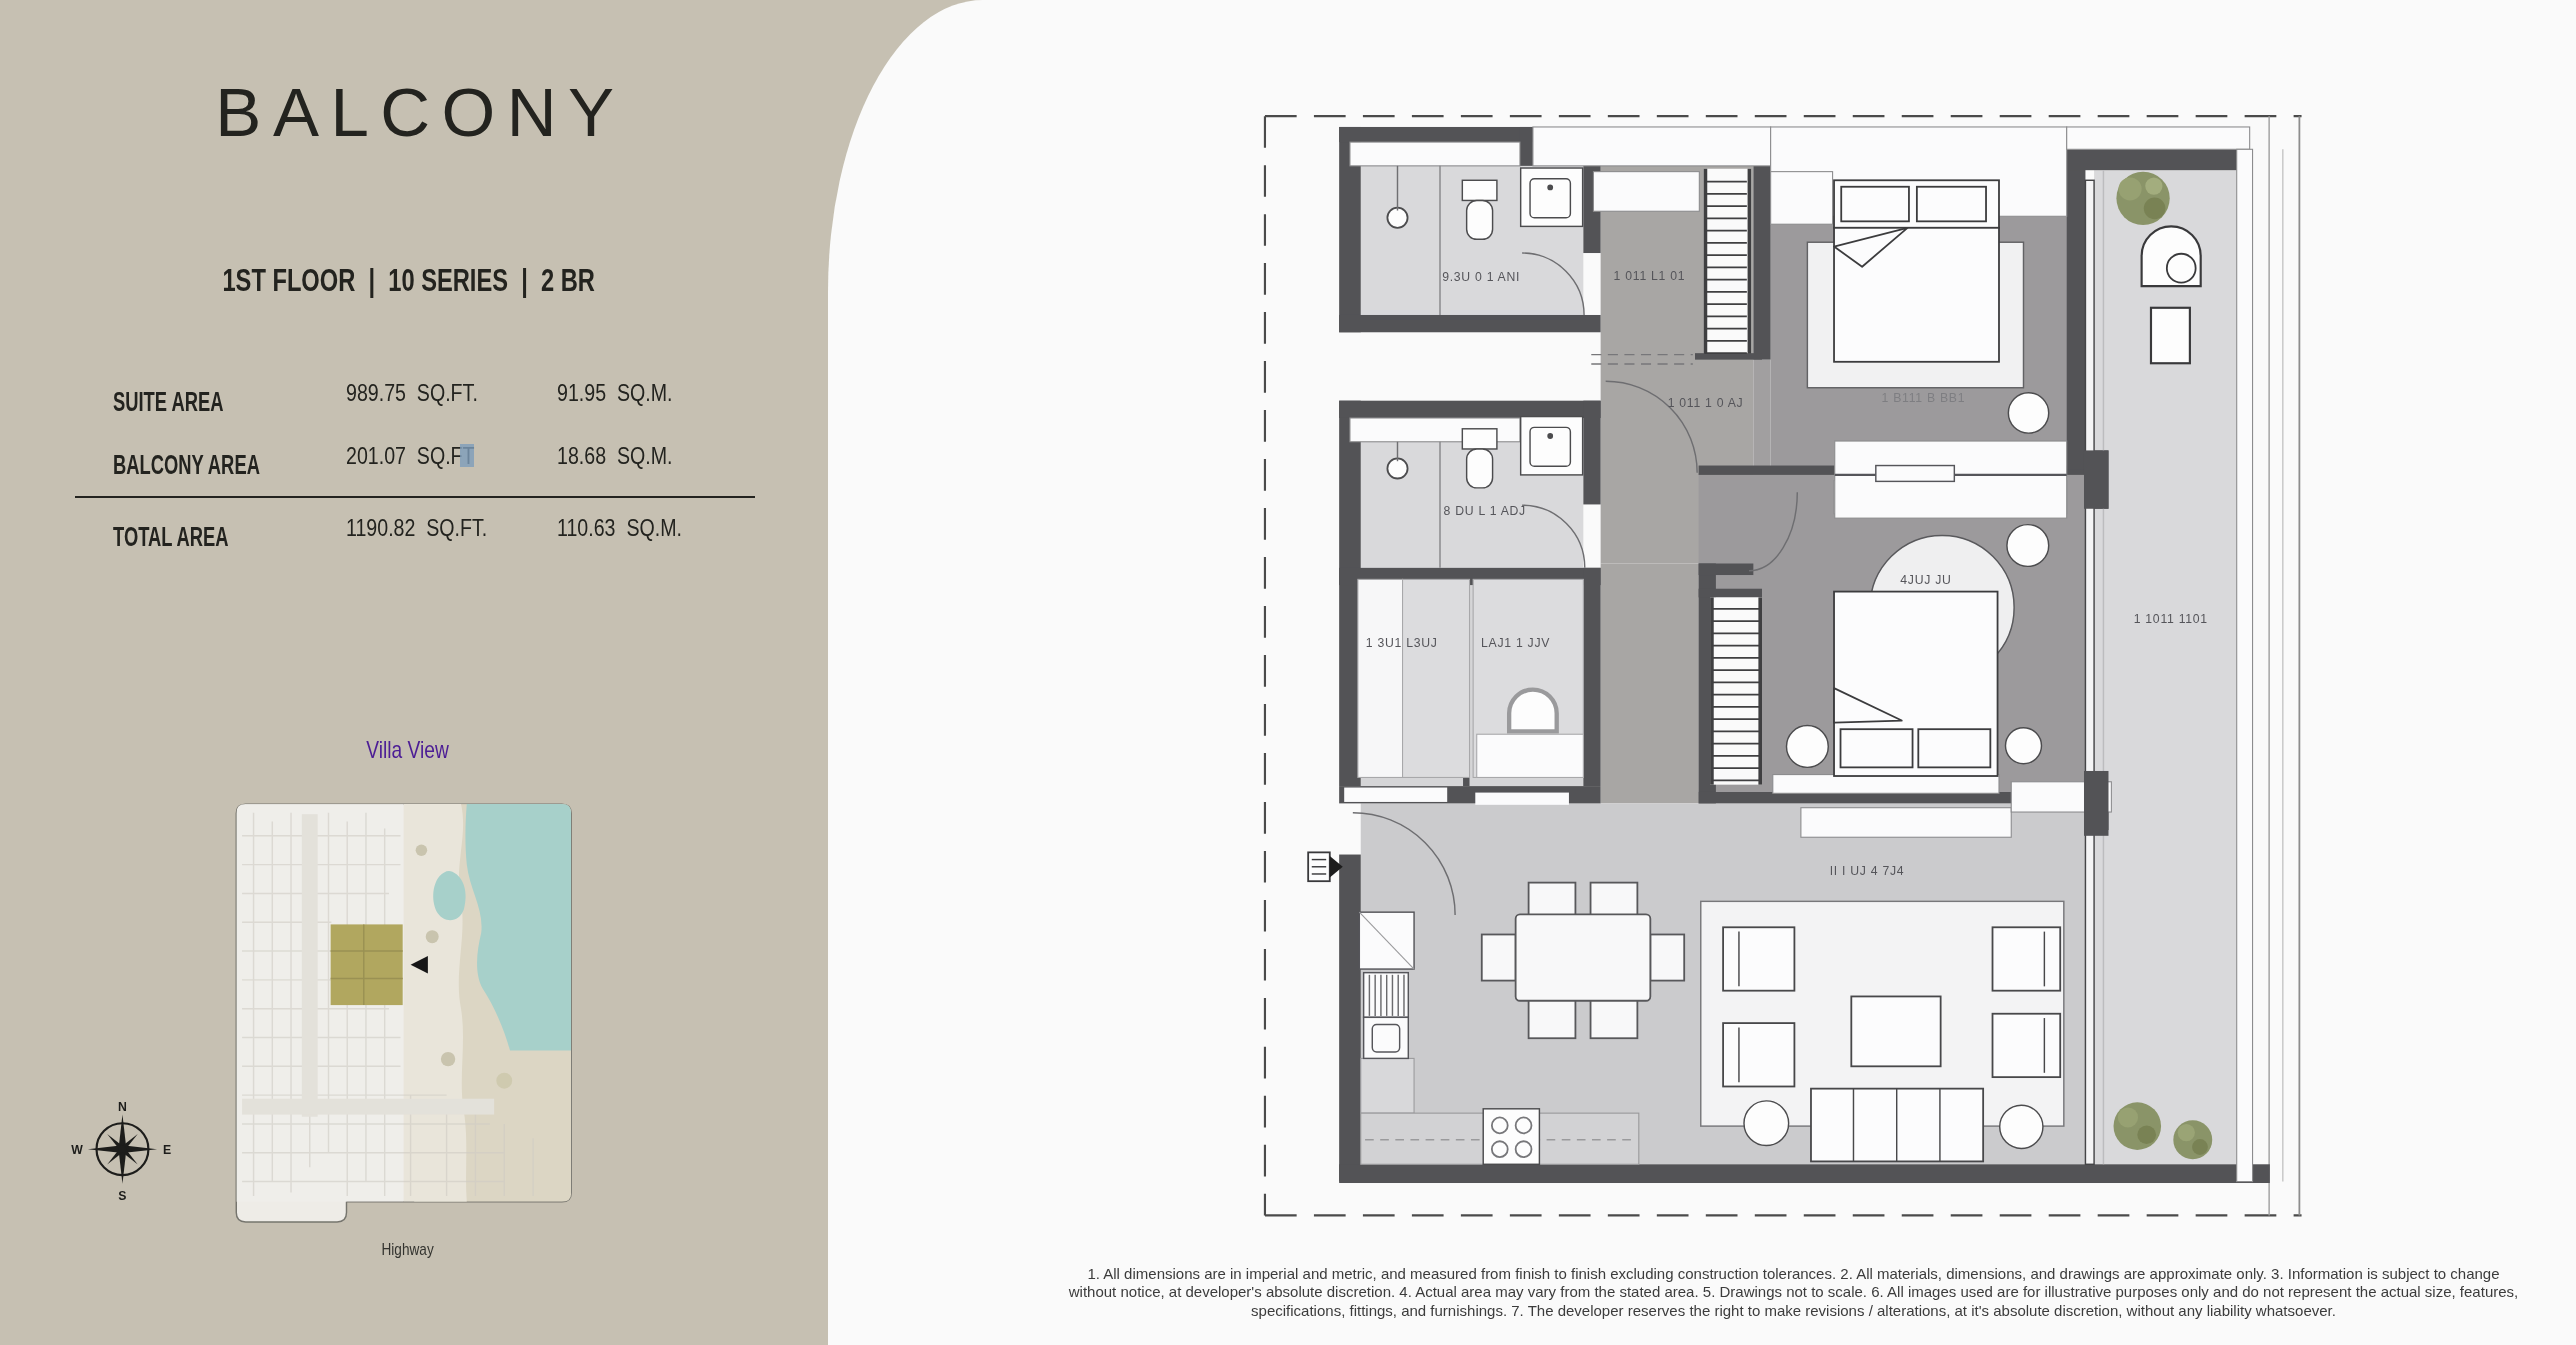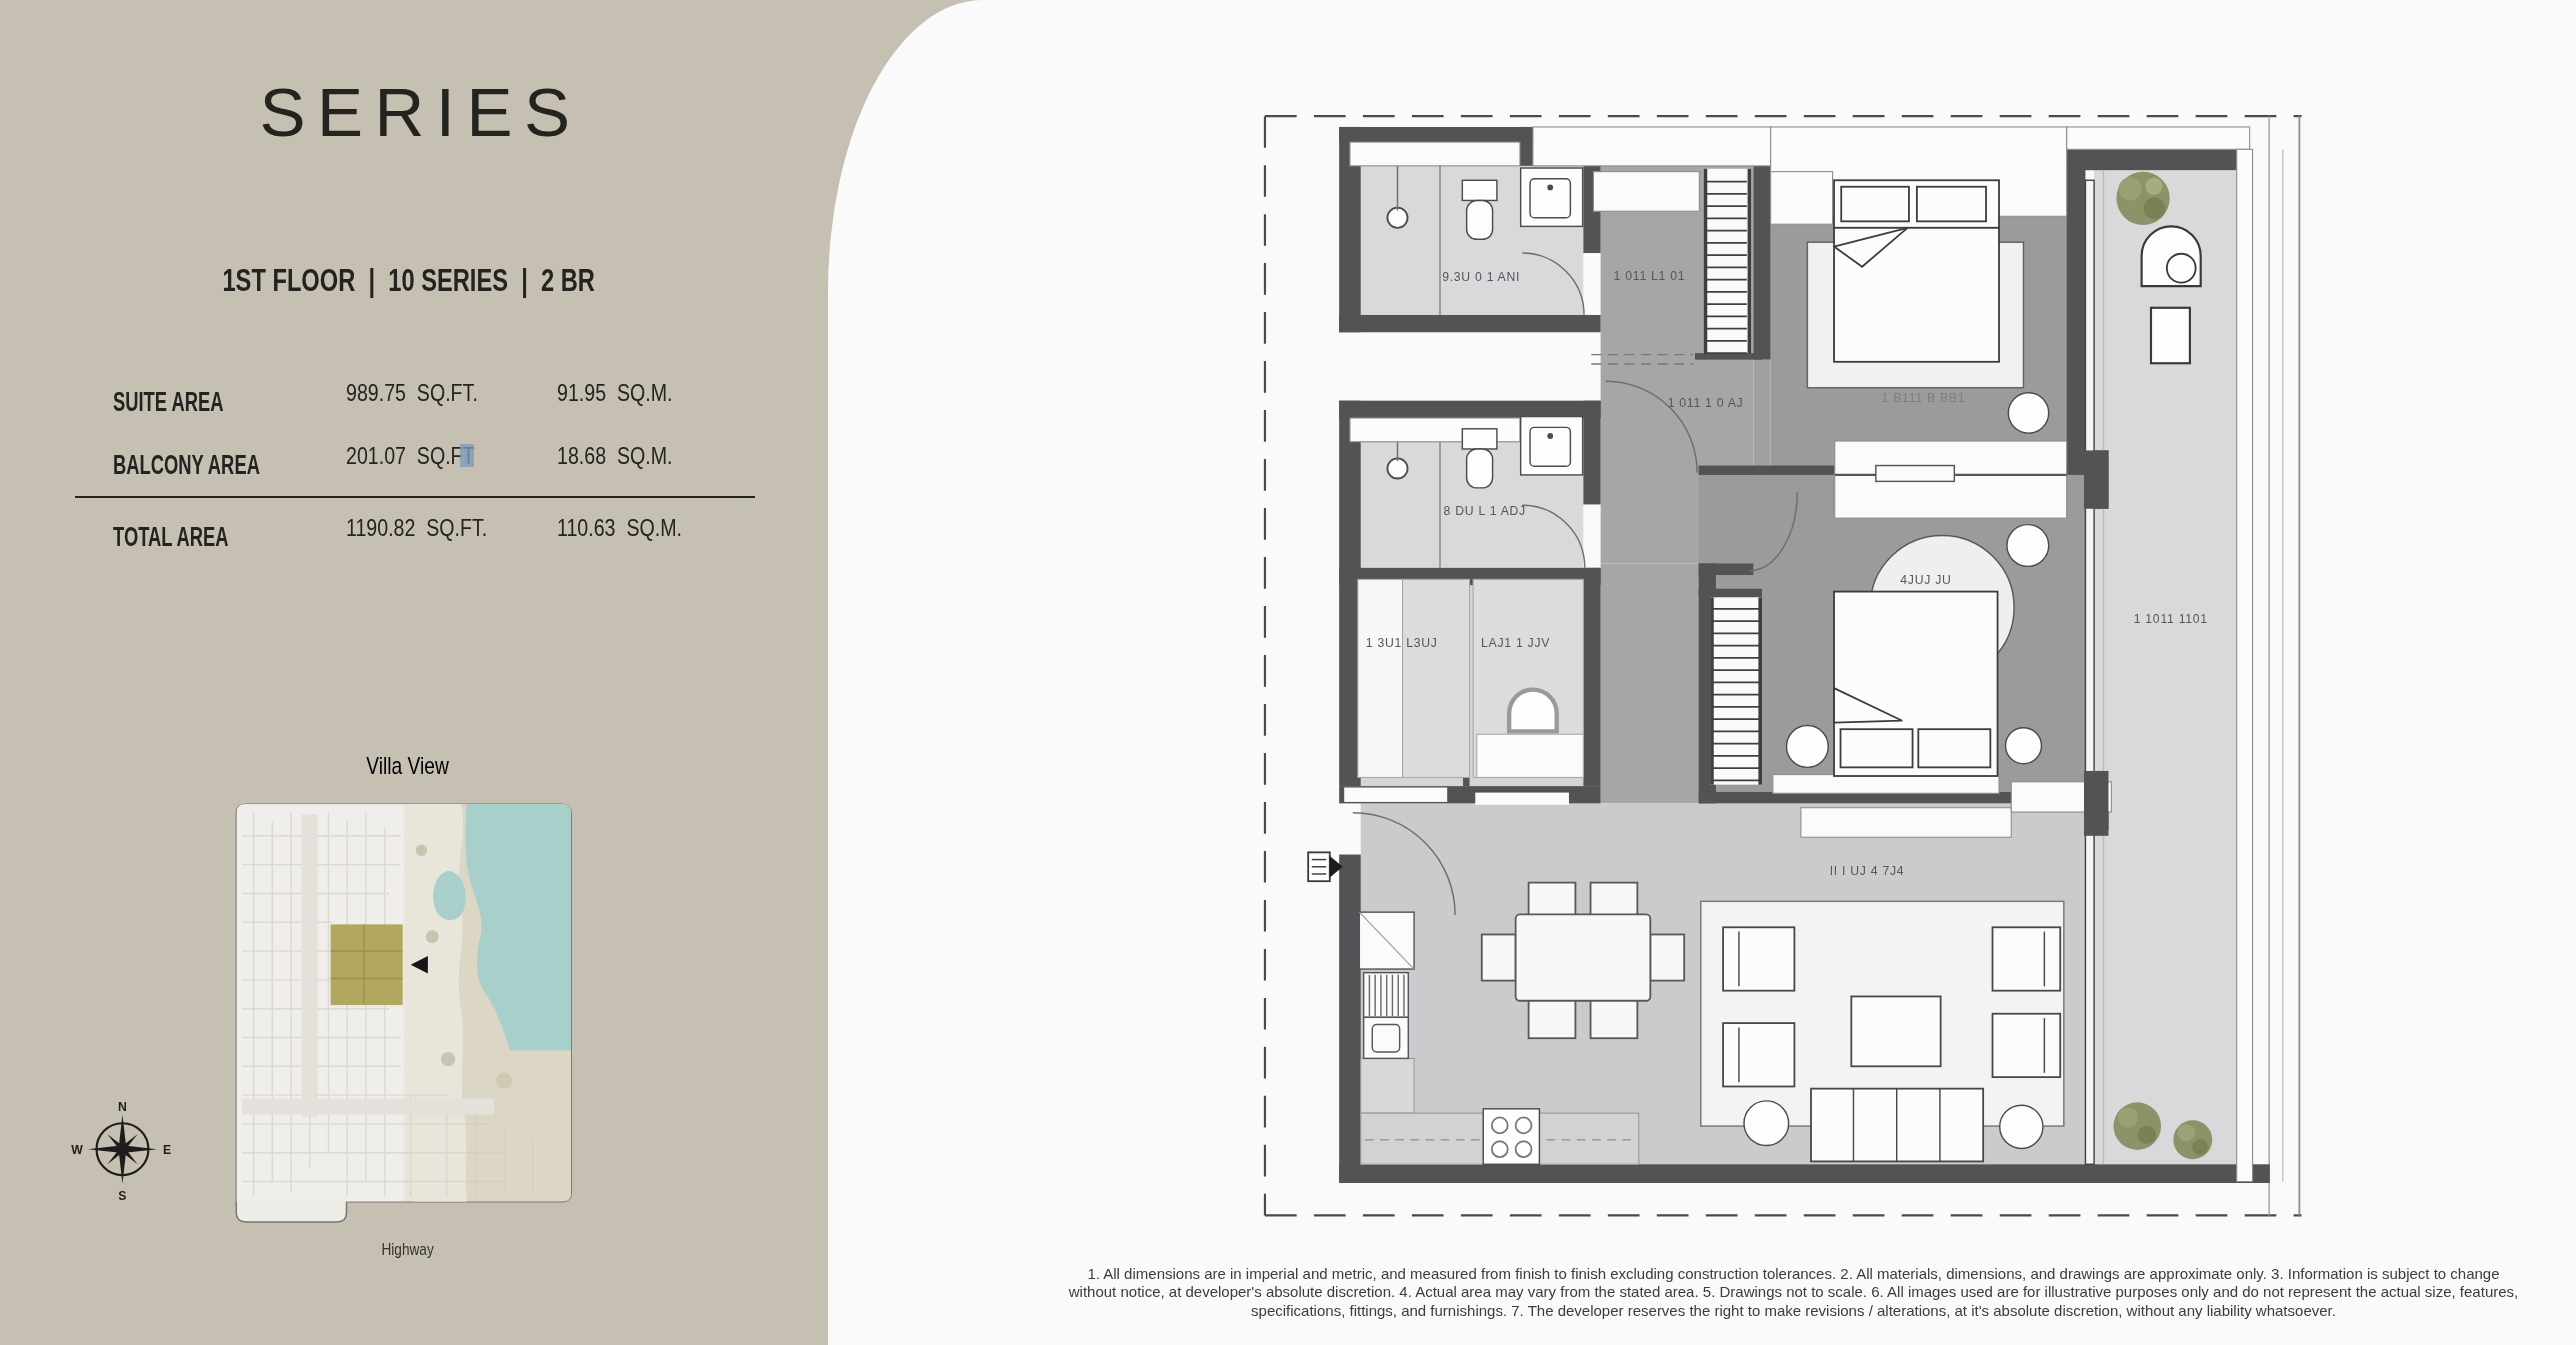--- a/index.html
+++ b/index.html
@@ -8,31 +8,31 @@
 .ctext{position:absolute;color:#23231f;}
 #valores{left:6.5px;top:73px;width:828px;text-align:center;font-size:69px;letter-spacing:11.5px;color:#23231f;}
 #valores span{display:inline-block;transform:scaleX(1.0);}
 #subtitle{left:-5.8px;top:262px;width:828px;text-align:center;font-size:32px;font-weight:bold;letter-spacing:0px;color:#23231f;}
 #subtitle span{display:inline-block;transform:scaleX(0.74);}
 .trow{position:absolute;color:#23231f;white-space:nowrap;}
 .tlabel{font-weight:bold;font-size:27px;transform:scaleX(0.68);transform-origin:0 0;}
 .tval{font-size:24.5px;transform:scaleX(0.80);transform-origin:0 0;}
 #divider{position:absolute;left:75px;top:496px;width:680px;height:2.2px;background:#23231f;}
 #bluebox{position:absolute;left:460px;top:444px;width:14.4px;height:23px;background:#7d9cba;opacity:0.8;}
-#villaview{left:0px;top:752px;width:815px;text-align:center;font-size:24px;color:#000000;}
+#villaview{left:0px;top:736px;width:815px;text-align:center;font-size:24px;color:#4c1d95;}
 #villaview span,#highway span{display:inline-block;transform:scaleX(0.8);}
 #highway{left:0px;top:1240px;width:815px;text-align:center;font-size:17px;color:#33332f;}
 #disclaimer{position:absolute;left:1001px;top:1265px;width:1585px;text-align:center;font-size:15px;line-height:18.4px;color:#3c3c3c;}
 svg{position:absolute;left:0;top:0;}
 </style>
 </head>
 <body>
 <div id="page">
   <div id="whitepanel"></div>
-  <div class="ctext" id="valores"><span>SERIES</span></div>
+  <div class="ctext" id="valores"><span>BALCONY</span></div>
   <div class="ctext" id="subtitle"><span>1ST FLOOR&nbsp; |&nbsp; 10 SERIES&nbsp; |&nbsp; 2 BR</span></div>
 
   <div class="trow tlabel" style="left:113px;top:387px;">SUITE AREA</div>
   <div class="trow tval" style="left:346px;top:379px;">989.75&nbsp; SQ.FT.</div>
   <div class="trow tval" style="left:557px;top:379px;">91.95&nbsp; SQ.M.</div>
 
   <div class="trow tlabel" style="left:113px;top:450px;">BALCONY AREA</div>
   <div class="trow tval" style="left:346px;top:442px;">201.07&nbsp; SQ.FT</div>
   <div class="trow tval" style="left:557px;top:442px;">18.68&nbsp; SQ.M.</div>
   <div id="bluebox"></div>

